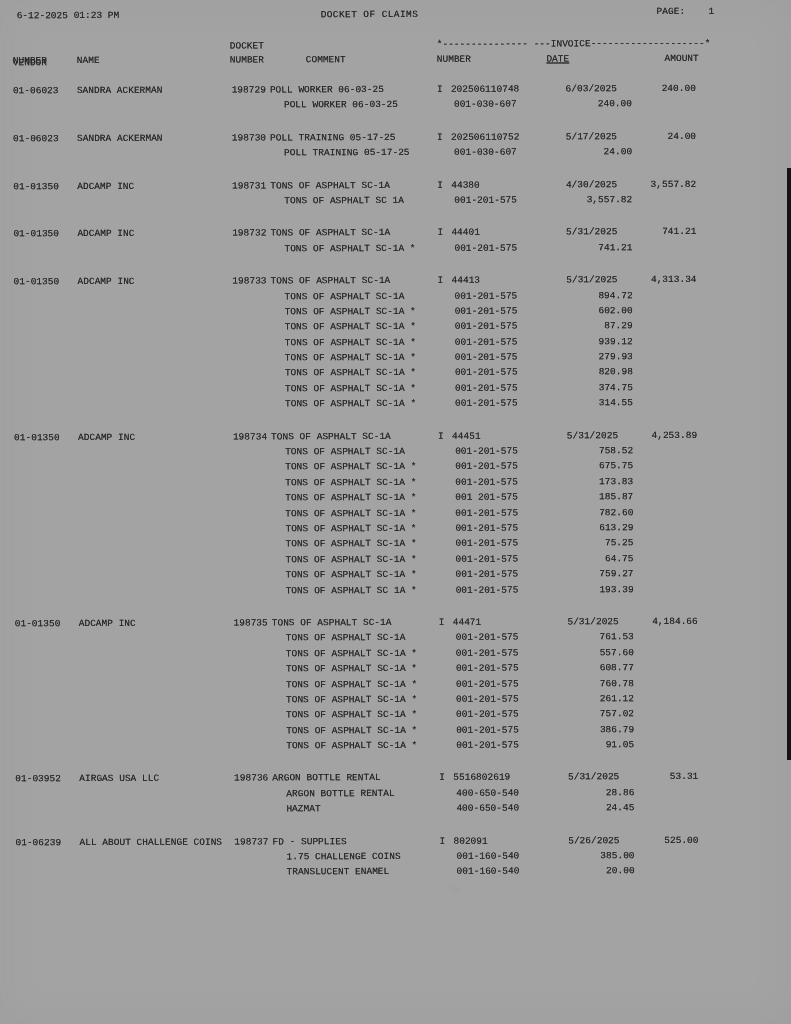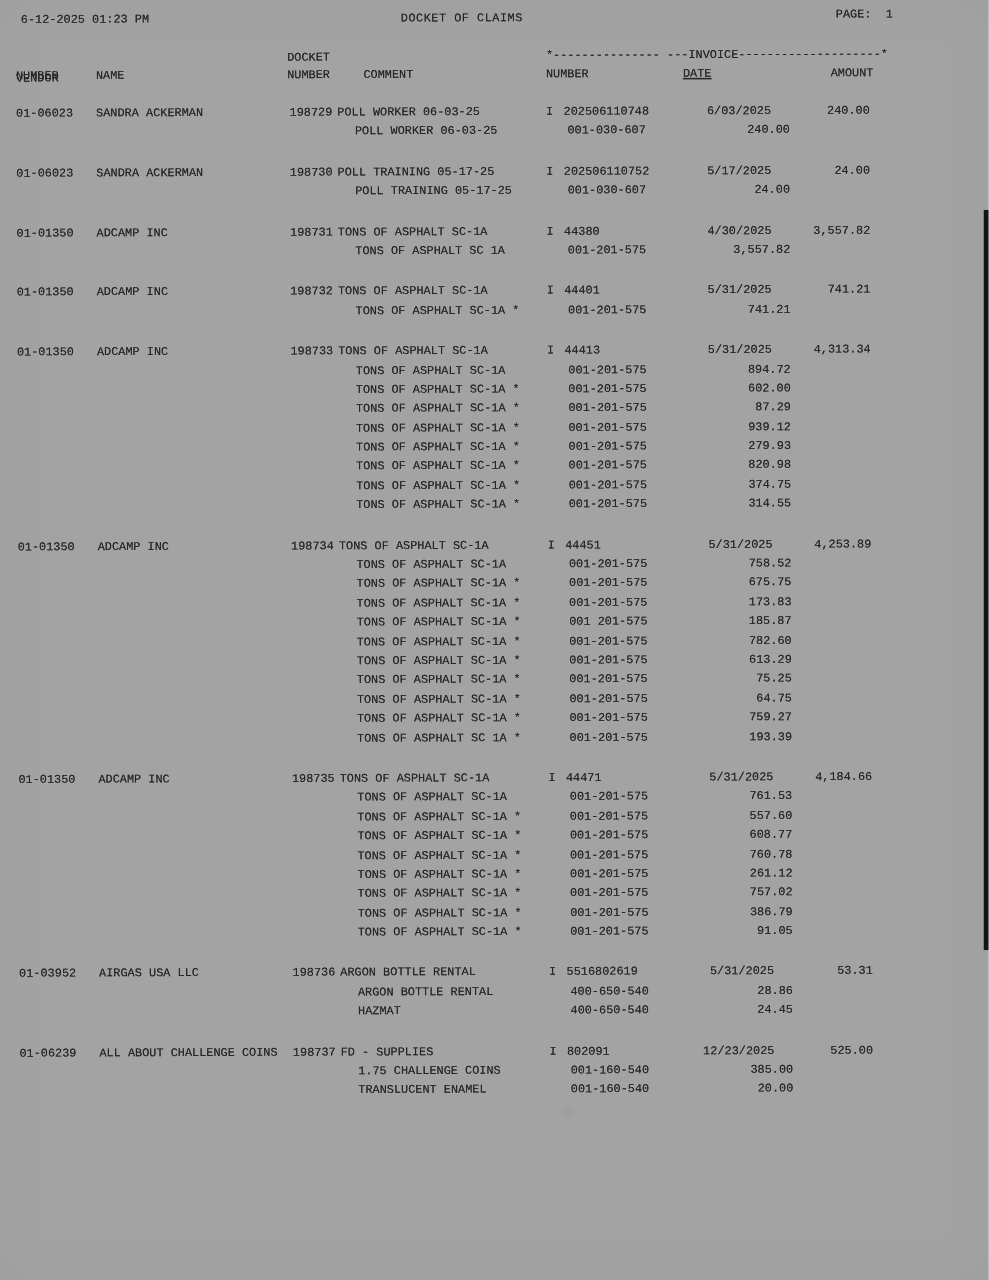--- a/index.html
+++ b/index.html
@@ -8,30 +8,30 @@
     background:#a3a3a3; overflow:hidden;
     font-family:"Liberation Mono","DejaVu Sans Mono",monospace;
     font-size:9.5px; color:#262626;
     box-shadow: inset 0 0 40px rgba(120,120,115,0.08);
   }
   .scan-rotate { position:absolute; inset:0; transform:rotate(-0.2deg); transform-origin:50% 40%; }
   .cell { position:absolute; white-space:pre; text-shadow:0 0 0.5px rgba(45,45,45,0.75); }
   
   .hdr-datetime { left:18px; top:9px; }
   .hdr-title    { left:322px; top:9px; letter-spacing:0.4px; }
-  .hdr-pagelbl  { left:658px; top:7px;margin-left:12px; }
+  .hdr-pagelbl  { left:658px; top:7px; }
   .hdr-pagenum  { left:710px; top:7px; }
   
   .h-vendor  { left:14px;  top:56px; }
   .h-docket  { left:231px; top:40px; }
   .h-band    { left:438px; top:39px; }
   .h-num1    { left:14px;  top:54px; }
   .h-name    { left:78px;  top:54px; }
   .h-num2    { left:231px; top:54px; }
-  .h-comment { left:292px; top:54px; }
+  .h-comment { left:307px; top:54px; }
   .h-num3    { left:438px; top:54px; }
   .h-date    { left:515px; top:54px; width:88px;  text-align:center;text-decoration:underline; }
   .h-amount  { left:600px; top:54px; width:100px; text-align:right; }
   
   .tbody { position:absolute; left:0; top:84px; right:0; }
   .group { margin-bottom:17px; }
   .line  { position:relative; height:15.4px; }
   .c-vendor  { left:14px; }
   .c-name    { left:78px; }
   .c-docket  { left:231px; width:36px; text-align:right; }
@@ -371,21 +371,21 @@
 </div>
 
   <div class="group">
     <div class="line">
       <span class="cell c-vendor">01-06239</span>
       <span class="cell c-name">ALL ABOUT CHALLENGE COINS</span>
       <span class="cell c-docket">198737</span>
       <span class="cell c-comment">FD - SUPPLIES</span>
       <span class="cell c-invtype">I</span>
       <span class="cell c-invnum">802091</span>
-      <span class="cell c-date">12/23/2025</span>
+      <span class="cell c-date">5/26/2025</span>
       <span class="cell c-amount">525.00</span>
     </div>
 
   <div class="line">
     <span class="cell d-comment">1.75 CHALLENGE COINS</span>
     <span class="cell d-account">001-160-540</span>
     <span class="cell d-amount">385.00</span>
   </div>
 
   <div class="line">

